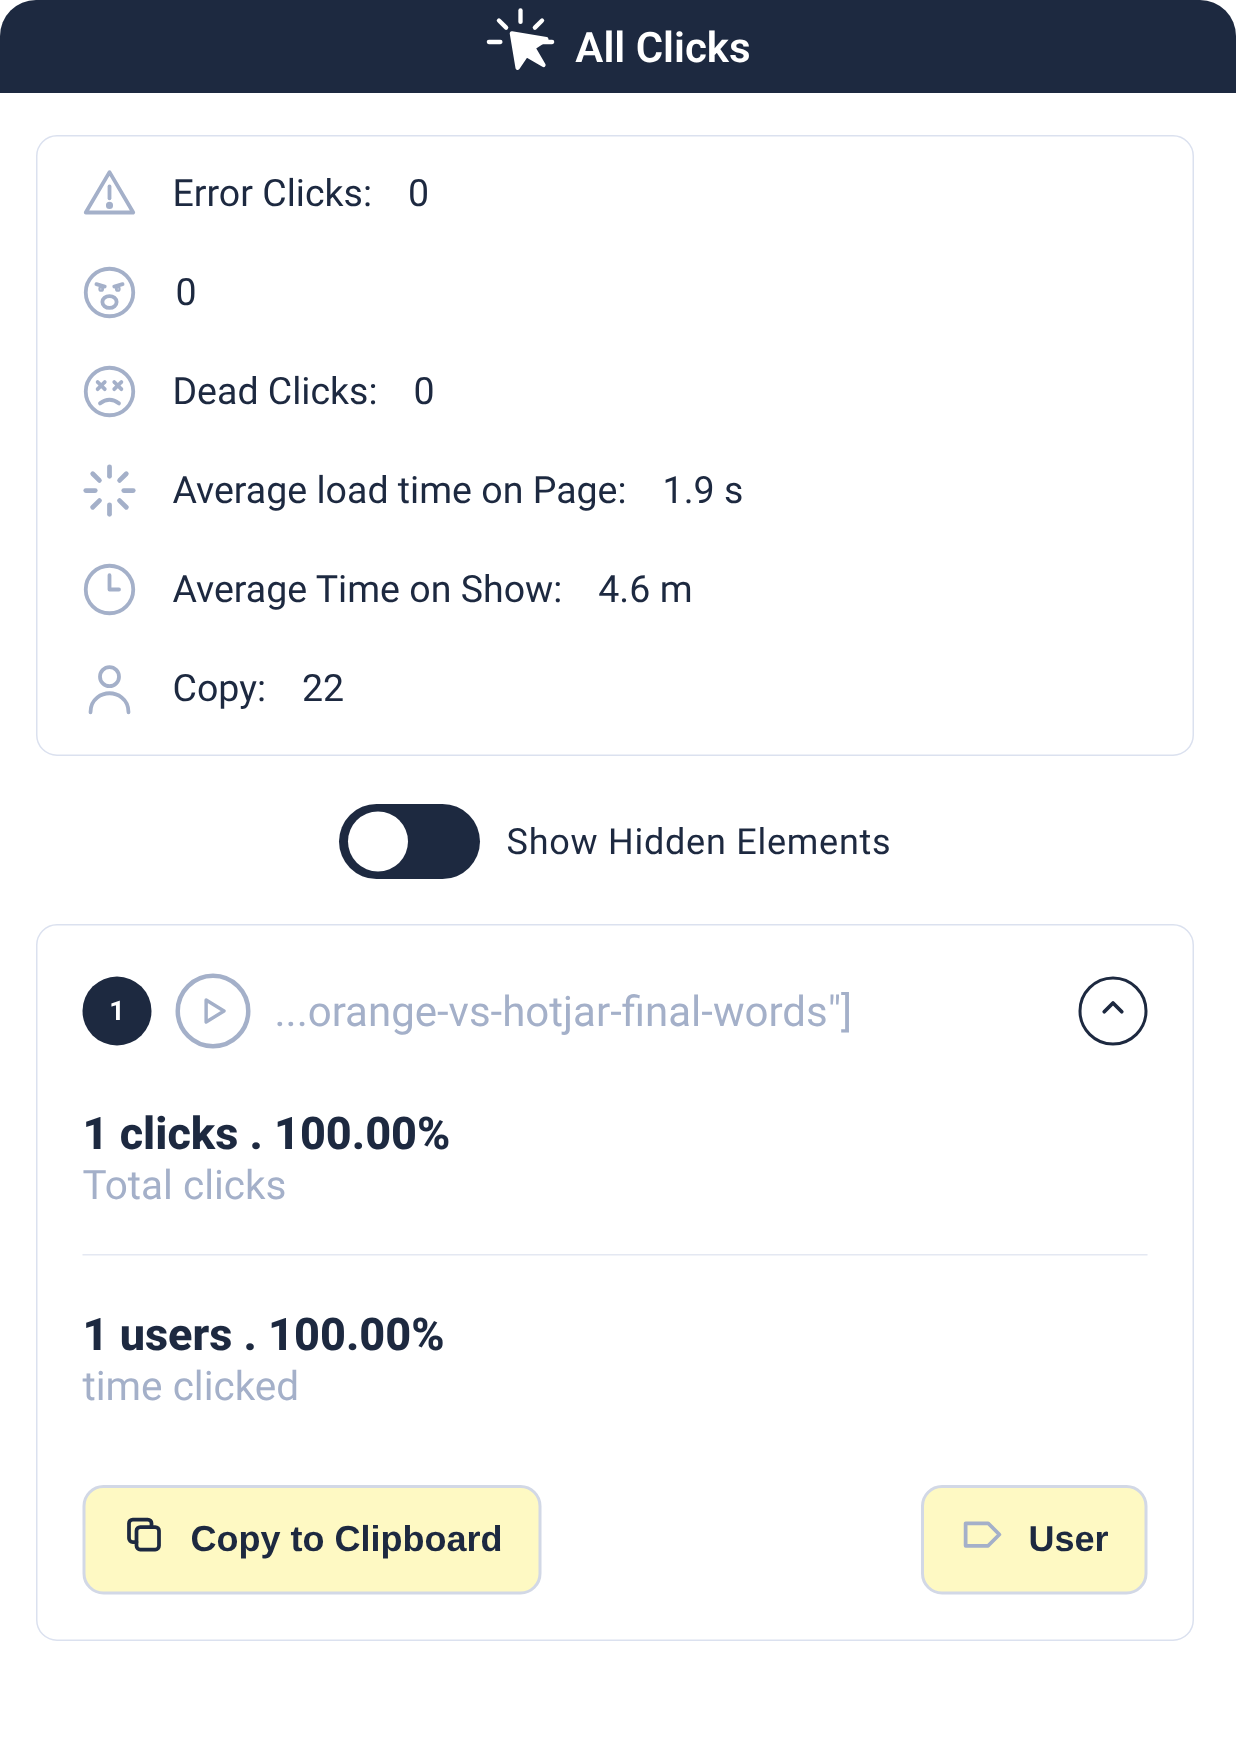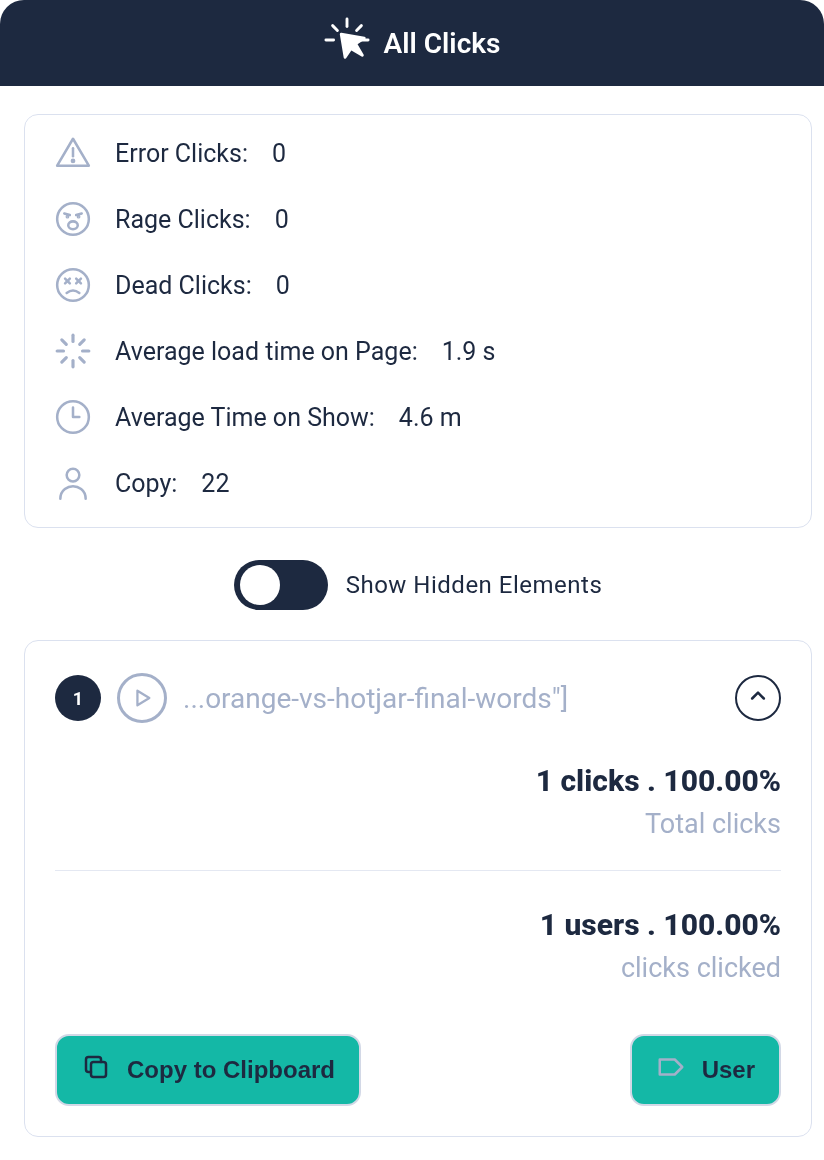--- a/index.html
+++ b/index.html
@@ -11,30 +11,30 @@
   }
   .container {
     width: 824px;
     border-radius: 24px;
     overflow: hidden;
     background: #ffffff;
   }
   .header {
     background: #1d2940;
     color: #ffffff;
-    height: 86px;
+    height: 62px;
     display: flex;
     align-items: center;
     justify-content: center;
     gap: 14px;
     font-size: 28px;
     font-weight: 600;
   }
   .header .icon-wrap svg { width: 46px; height: 46px; }
-  .content { padding: 28px 12px 10px 24px; }
+  .content { padding: 28px 28px 10px 24px; }
   .stats-panel {
     border: 1.5px solid #dbe1ef;
     border-radius: 14px;
     padding: 18px 28px 24px 28px;
     display: flex;
     flex-direction: column;
     gap: 26px;
   }
   .stat-row {
     display: flex;
@@ -134,32 +134,31 @@
     border-radius: 50%;
     display: flex;
     align-items: center;
     justify-content: center;
     color: #1d2940;
     cursor: pointer;
     flex-shrink: 0;
   }
   .chevron-circle svg { width: 20px; height: 20px; }
   .metrics {
-    text-align: right;
+    text-align: left;
     margin-top: 40px;
   }
   .metric-main {
     font-size: 30px;
     font-weight: 800;
     color: #1d2940;
   }
   .metric-sub {
     font-size: 27px;
     color: #a4b0c9;
-    margin-top: 10px;
   }
   .divider {
     height: 1px;
     background: #e4e8f2;
     margin: 30px 0 36px 0;
   }
   .actions {
     display: flex;
     justify-content: space-between;
     margin-top: 50px;
@@ -168,21 +167,21 @@
   .btn {
     border: 2px solid #d2d8e6;
     border-radius: 14px;
     padding: 16px 24px;
     display: flex;
     align-items: center;
     gap: 16px;
     font-size: 24px;
     font-weight: 600;
     color: #1d2940;
-    background: #14b8a6;
+    background: #fef9c3;
     cursor: pointer;
   }
   .btn svg { width: 30px; height: 30px; }
 </style>
 </head>
 <body>
 
 <div class="container">
   <div class="header">
     <span class="icon-wrap">
@@ -217,21 +216,20 @@
         <span class="icon-slot">
           <svg viewBox="0 0 24 24" fill="none" stroke="currentColor" stroke-width="1.6" stroke-linecap="round" stroke-linejoin="round">
             <circle cx="12" cy="12" r="10"></circle>
             <path d="M6.5 8.5 L10 9.5"></path>
             <path d="M17.5 8.5 L14 9.5"></path>
             <circle cx="8.5" cy="10.5" r="0.4" fill="currentColor"></circle>
             <circle cx="15.5" cy="10.5" r="0.4" fill="currentColor"></circle>
             <ellipse cx="12" cy="16" rx="3" ry="2.5"></ellipse>
           </svg>
         </span>
-        <span class="stat-label">Rage Clicks:</span>
         <span class="stat-value">0</span>
       </div>
 
       <div class="stat-row">
         <span class="icon-slot">
           <svg viewBox="0 0 24 24" fill="none" stroke="currentColor" stroke-width="1.6" stroke-linecap="round" stroke-linejoin="round">
             <circle cx="12" cy="12" r="10"></circle>
             <line x1="7" y1="8" x2="10" y2="11"></line>
             <line x1="10" y1="8" x2="7" y2="11"></line>
             <line x1="14" y1="8" x2="17" y2="11"></line>
@@ -307,21 +305,21 @@
             </svg>
           </span>
         </div>
       </div>
 
       <div class="metrics">
         <div class="metric-main">1 clicks . 100.00%</div>
         <div class="metric-sub">Total clicks</div>
         <div class="divider"></div>
         <div class="metric-main">1 users . 100.00%</div>
-        <div class="metric-sub">clicks clicked</div>
+        <div class="metric-sub">time clicked</div>
       </div>
 
       <div class="actions">
         <button class="btn">
           <span>
             <svg viewBox="0 0 24 24" fill="none" stroke="#1d2940" stroke-width="2" stroke-linecap="round" stroke-linejoin="round">
               <rect x="8" y="8" width="12" height="12" rx="2"></rect>
               <path d="M16 8 V6 a2 2 0 0 0 -2 -2 H6 a2 2 0 0 0 -2 2 v8 a2 2 0 0 0 2 2 h2"></path>
             </svg>
           </span>

